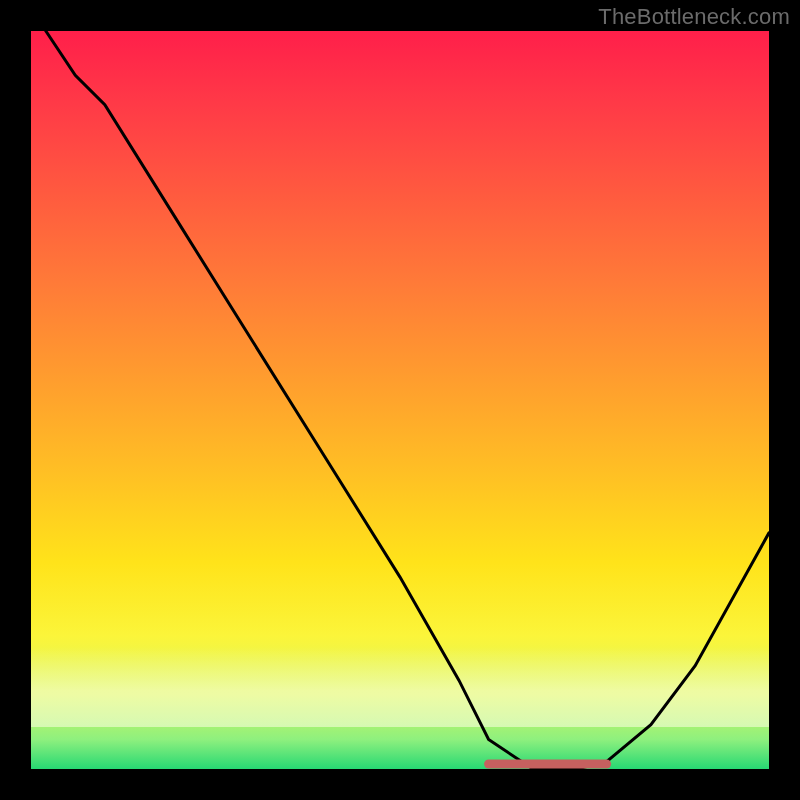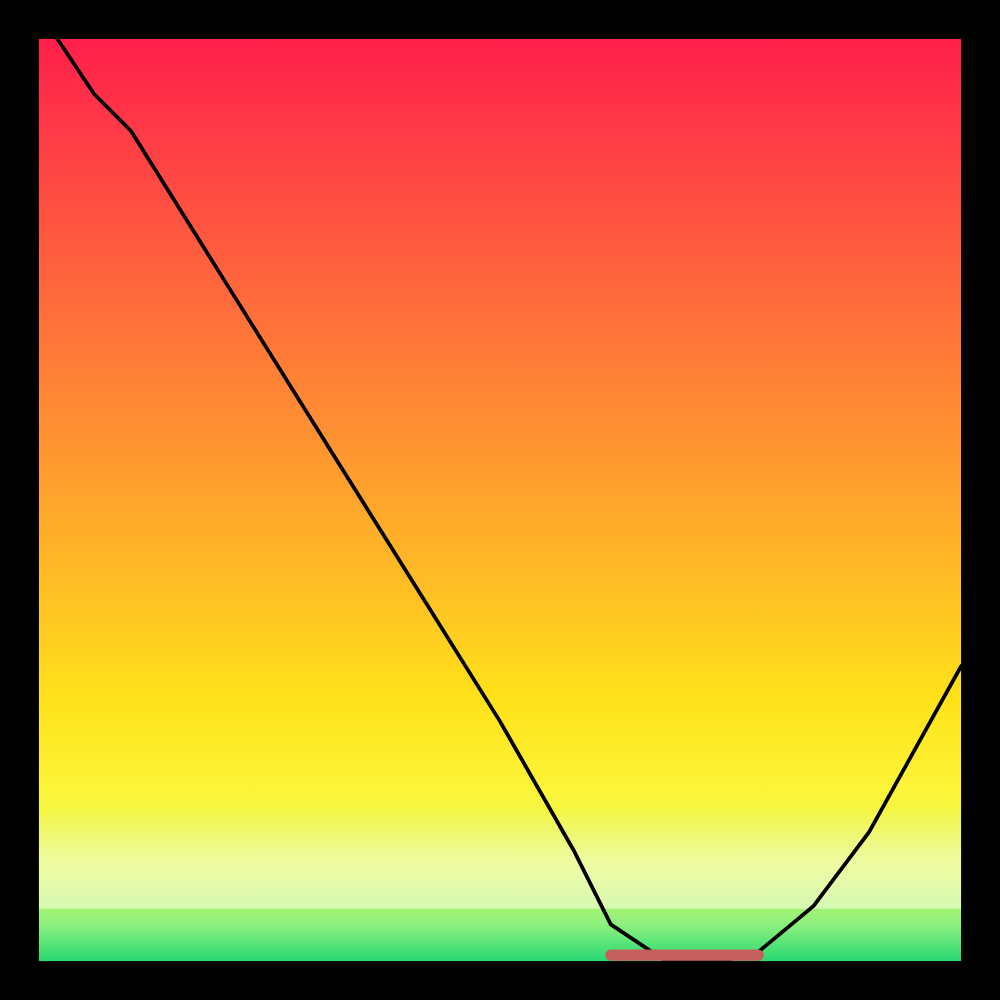--- a/index.html
+++ b/index.html
@@ -70,20 +70,21 @@
   svg.curve {
     position: absolute;
     inset: 0;
   }
 </style>
 </head>
 <body>
 
 <div class="frame">
 
+  <div class="watermark">TheBottleneck.com</div>
 
   <div class="plot">
     <div class="gradient"></div>
     <div class="pale-band"></div>
 
     <svg class="curve" viewBox="0 0 738 738" preserveAspectRatio="none">
       <path fill="none" stroke="#000" stroke-width="3" stroke-linecap="round" d="M14.8 0.0 L44.3 44.3 L73.8 73.8 L147.6 191.9 L221.4 310.0 L295.2 428.0 L369.0 546.1 L428.0 649.4 L457.6 708.5 L501.8 738.0 L546.1 738.0 L575.6 730.6 L619.9 693.7 L664.2 634.7 L738.0 501.8"></path>
       <path fill="none" stroke-width="9" stroke-linecap="round" stroke="#c6605f" d="M457.6 733.0 L575.6 733.0"></path>
     </svg>
   </div>

